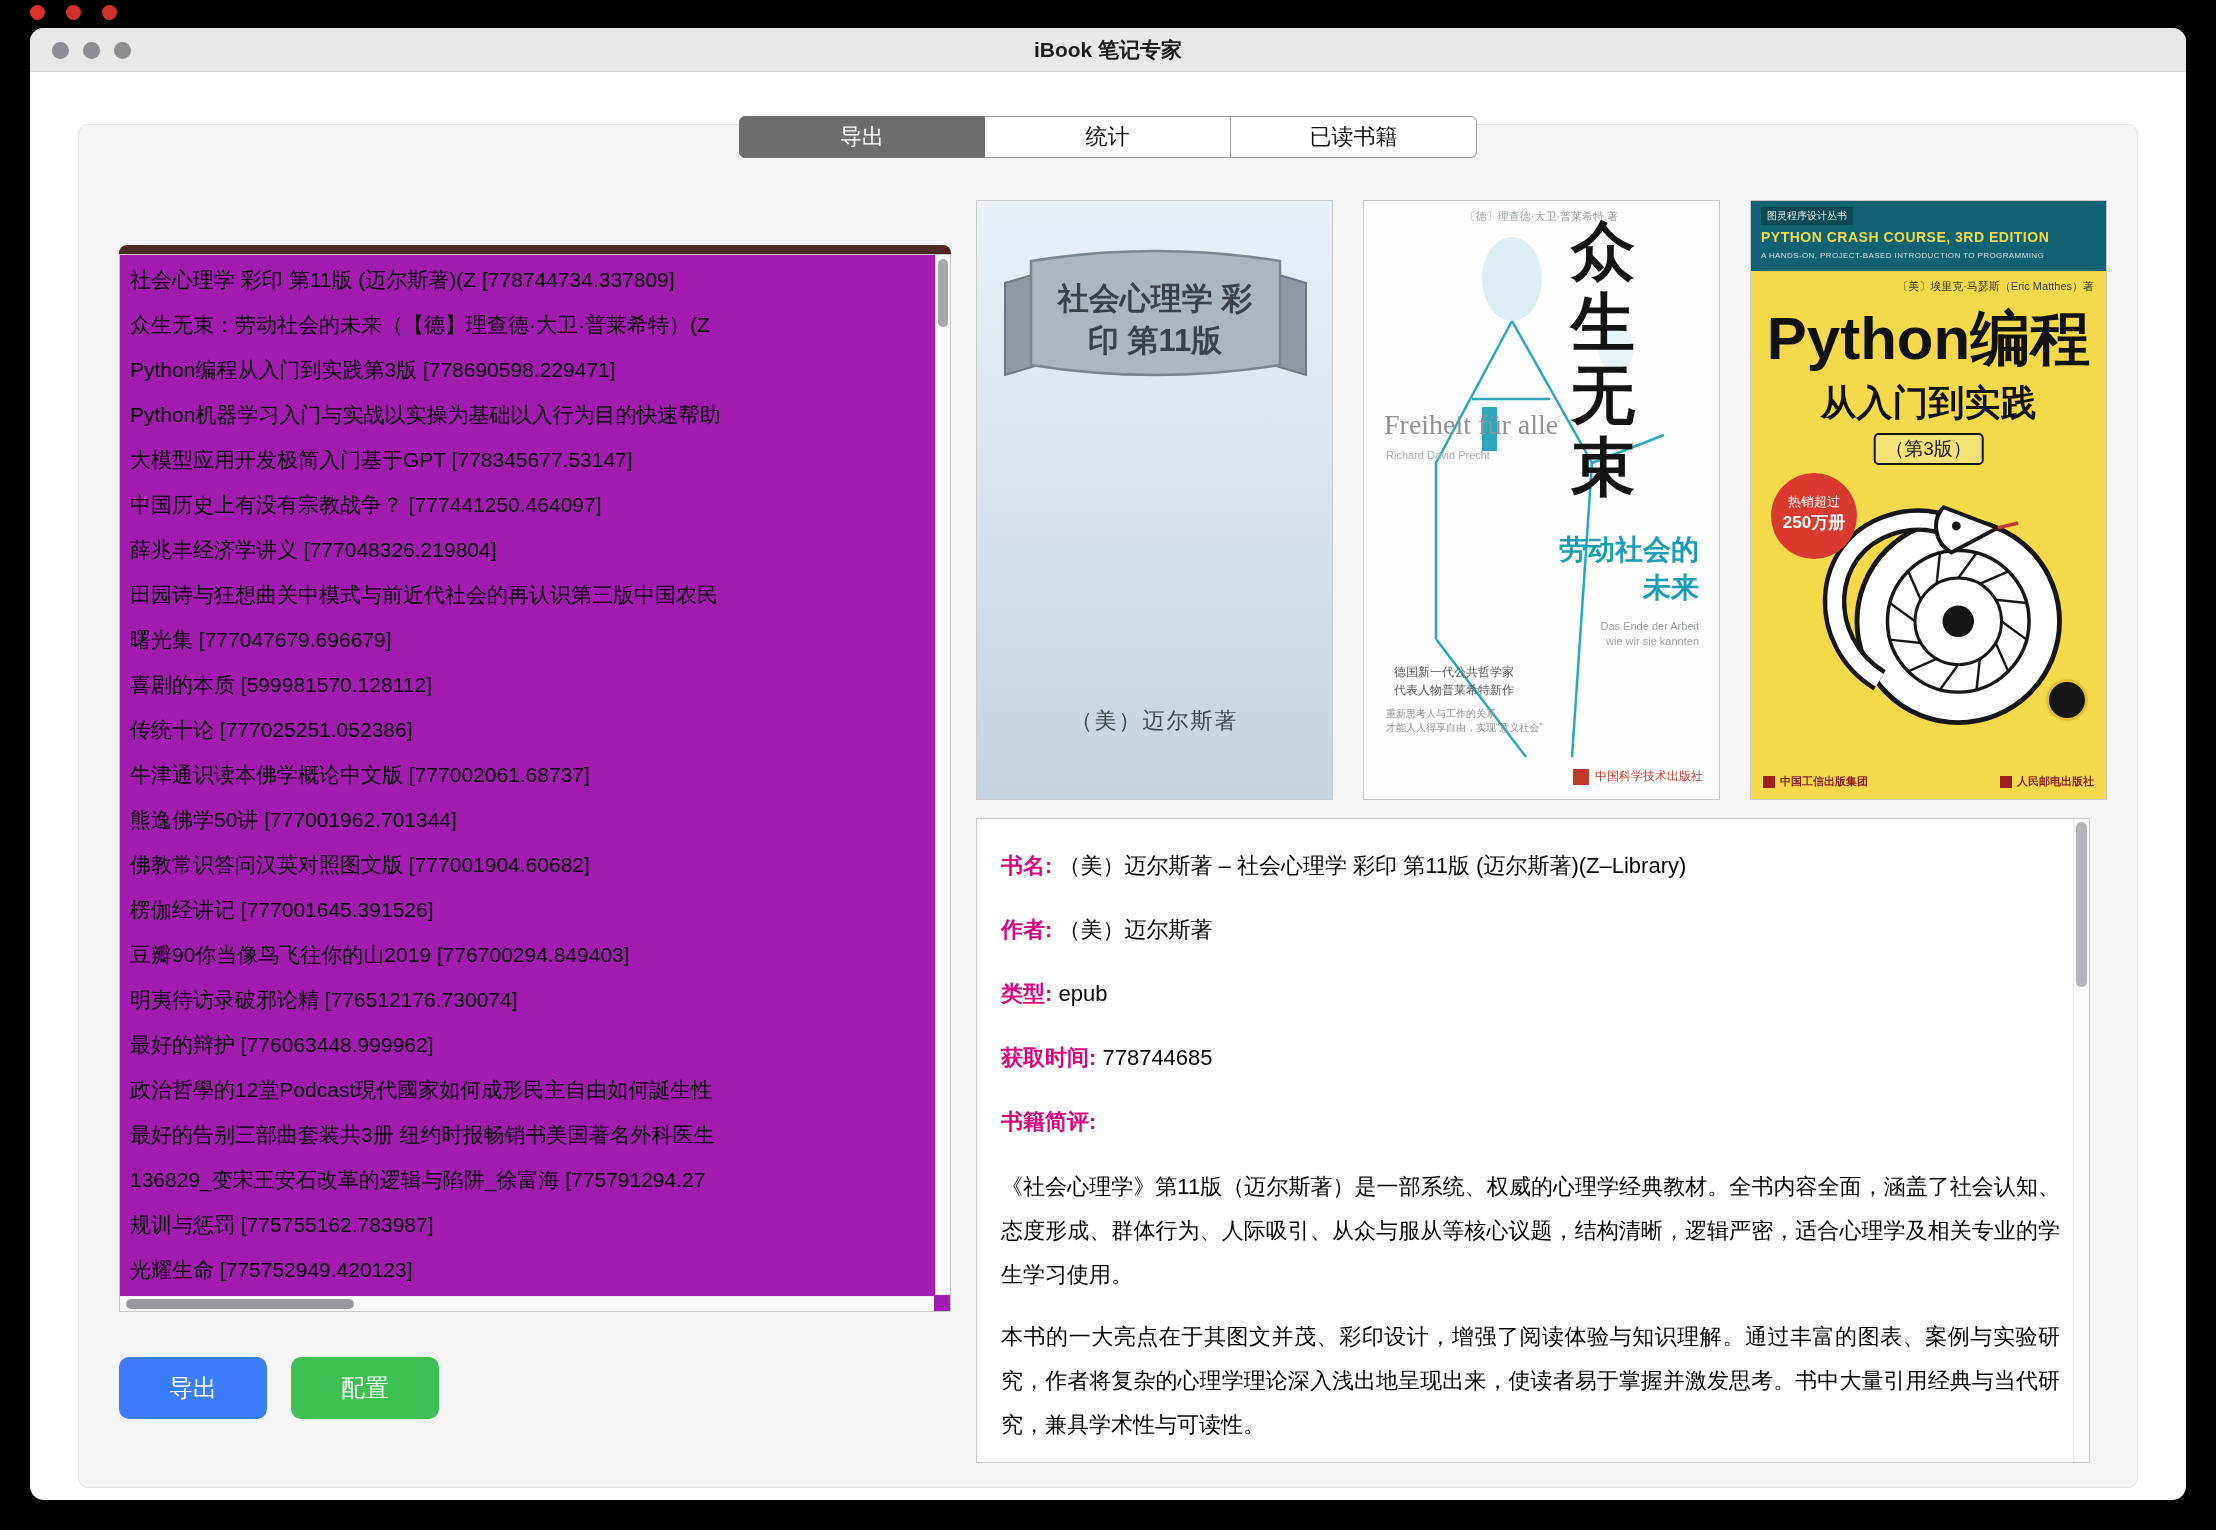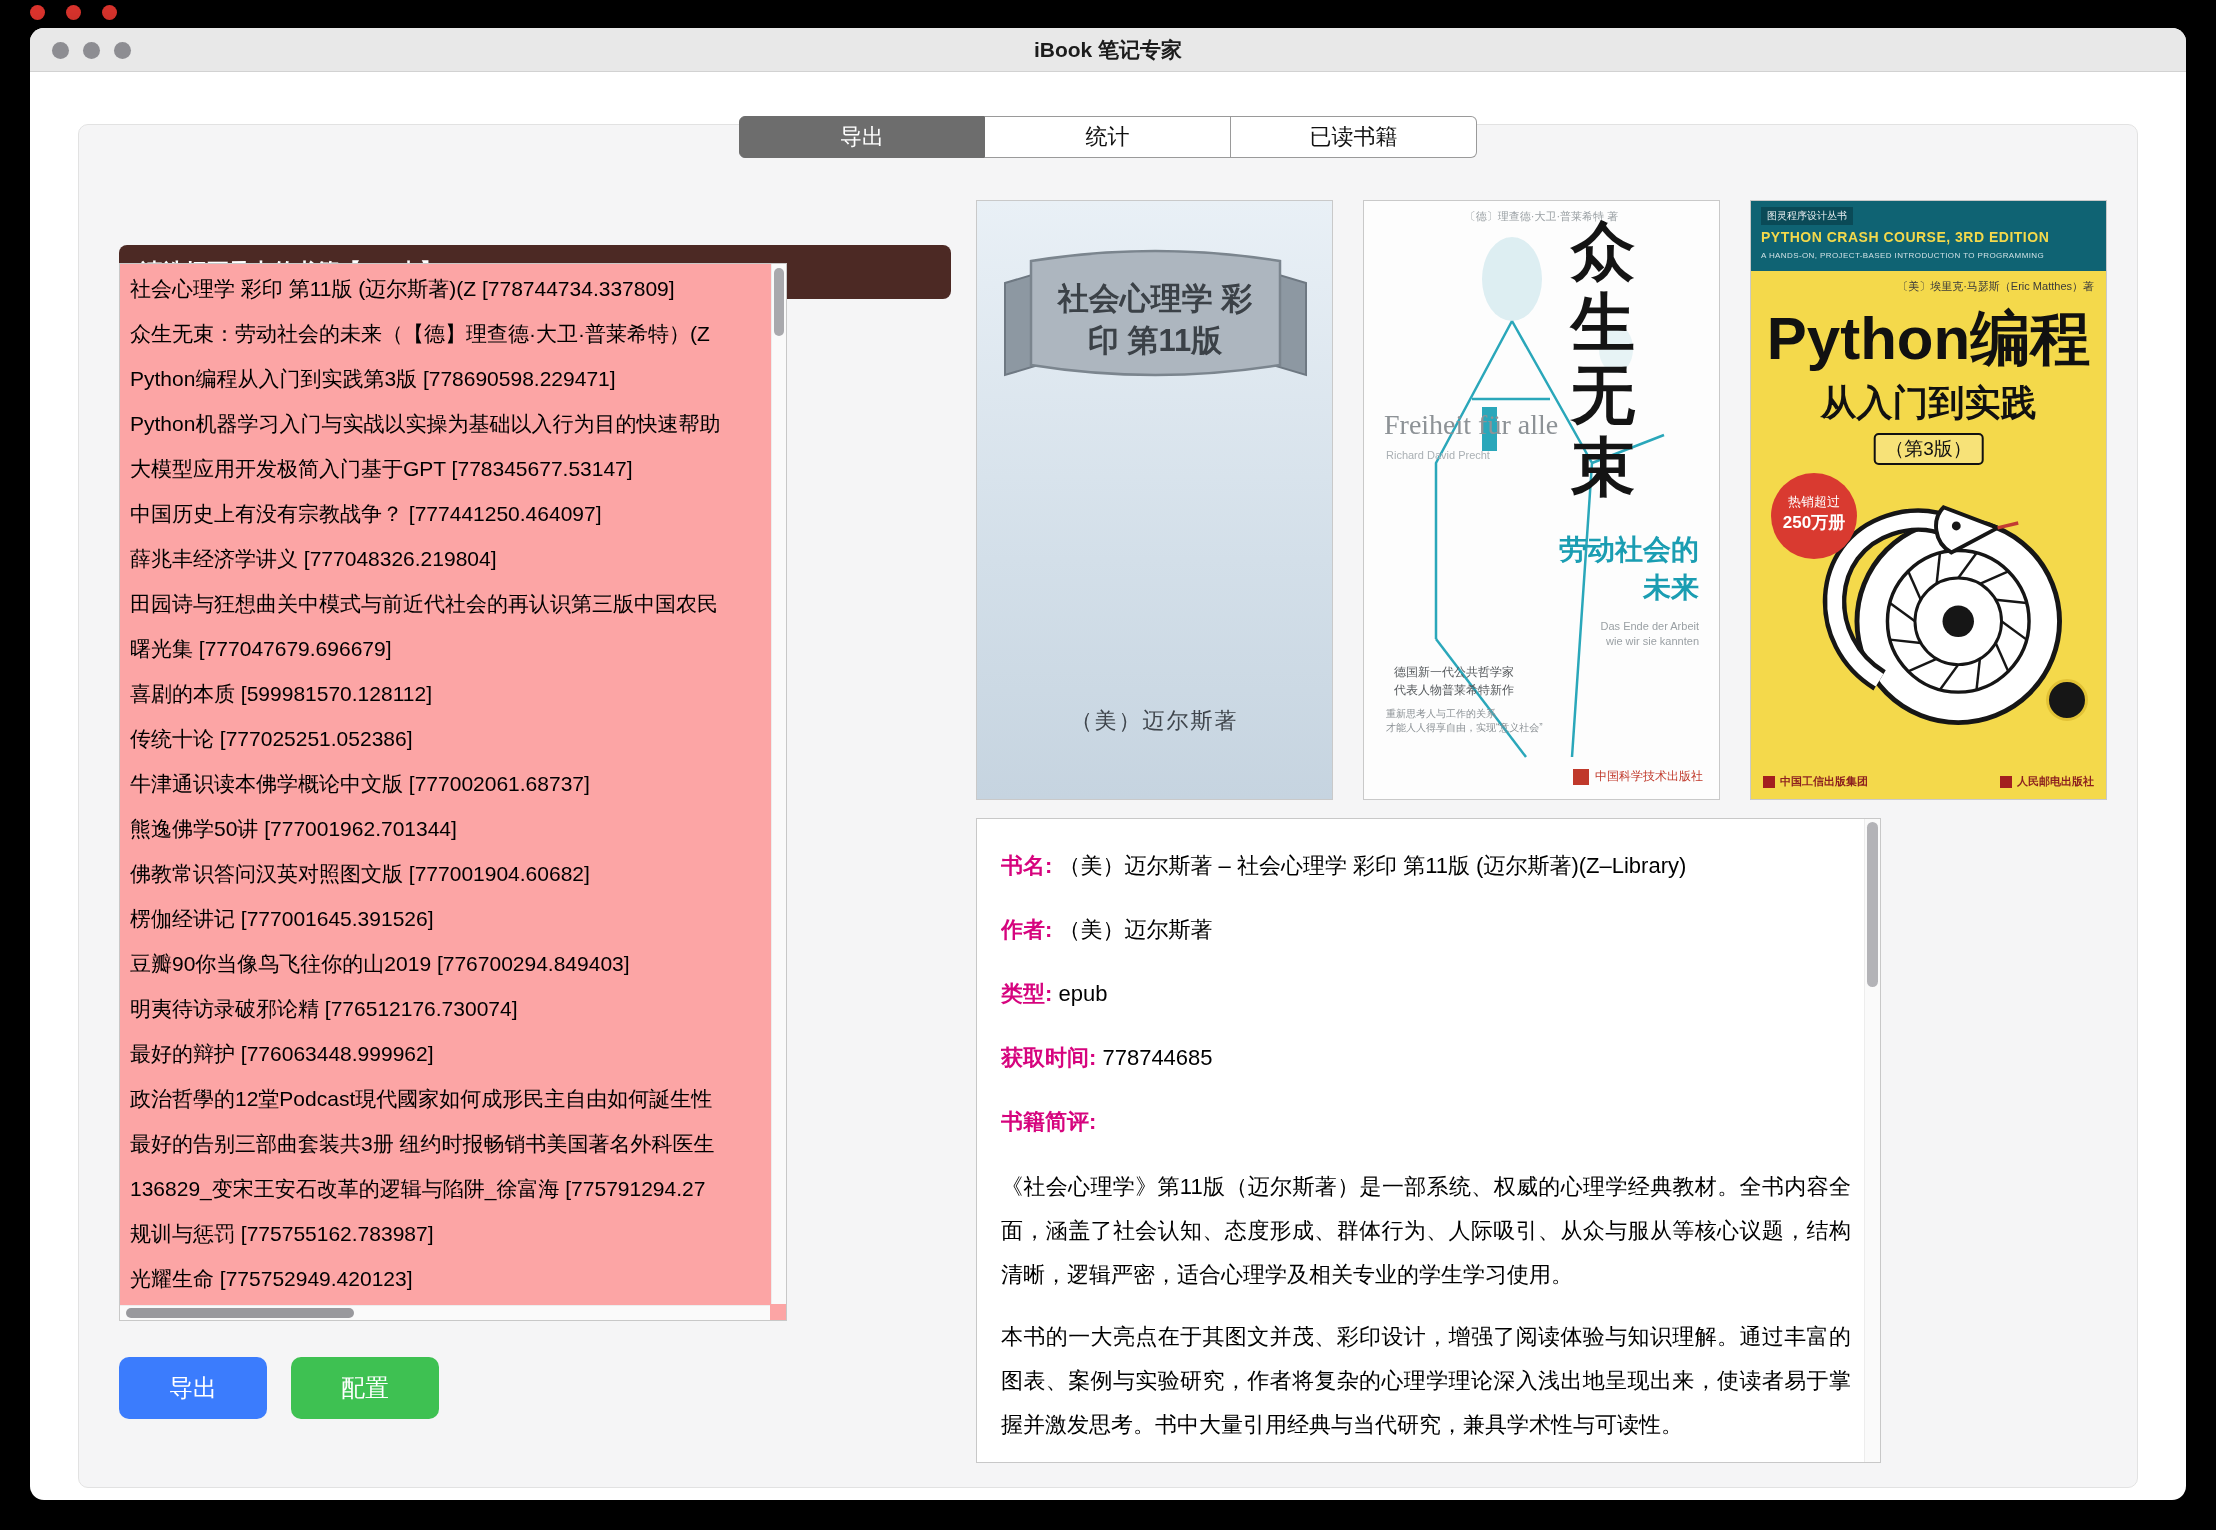--- a/index.html
+++ b/index.html
@@ -40,22 +40,22 @@
     background: #f5f5f6; border: 1px solid #e2e2e2; border-radius: 10px;
   }
 
   
   .list-header {
     position: absolute; left: 40px; top: 76px; width: 832px; height: 54px;
     background: #4c2924; border-radius: 8px; color: #fff; font-weight: bold;
     font-size: 22px; line-height: 54px; padding-left: 22px; margin-top: 44px;
   }
   .list-box {
-    position: absolute; left: 40px; top: 138px; width: 668px; height: 1058px;
-    background: #fca5a5; border: 1px solid #c8c8c8; overflow: hidden;
+    position: absolute; left: 40px; top: 129px; width: 832px; height: 1058px;
+    background: #a21caf; border: 1px solid #c8c8c8; overflow: hidden;
   }
   .list-rows { position: absolute; left: 0; top: 2px; right: 16px; bottom: 16px; overflow: hidden; }
   .row { height: 45px; line-height: 45px; padding-left: 10px; font-size: 21px; white-space: nowrap; overflow: hidden; color: #000; }
   .vscroll { position: absolute; right: 0; top: 0; width: 15px; bottom: 16px; background: #fafafa; border-left: 1px solid #ededed; }
   .vthumb { position: absolute; left: 2px; right: 2px; top: 4px; height: 68px; background: #a9a9ad; border-radius: 6px; }
   .hscroll { position: absolute; left: 0; right: 16px; bottom: 0; height: 15px; background: #fafafa; border-top: 1px solid #ededed; }
   .hthumb { position: absolute; top: 2px; bottom: 2px; left: 6px; width: 228px; background: #99999d; border-radius: 6px; }
   .btn-row { position: absolute; left: 40px; top: 1232px; display: flex; gap: 24px; }
   .btn { width: 148px; height: 62px; border: none; border-radius: 10px; color: #fff; font-size: 24px; font-family: inherit; cursor: pointer; }
   .btn.blue { background: #3b7cfd; }
@@ -94,21 +94,21 @@
   .c3-badge { position: absolute; left: 20px; top: 272px; width: 86px; height: 86px; border-radius: 50%; background: #d93a30; color: #fff; text-align: center; z-index: 2; }
   .c3-badge .b1 { font-size: 13px; margin-top: 20px; }
   .c3-badge .b2 { font-size: 17px; font-weight: bold; }
   .c3-art { position: absolute; left: 45px; top: 268px; width: 295px; height: 285px; }
   .c3-dot { position: absolute; right: 18px; top: 478px; width: 42px; height: 42px; border-radius: 50%; background: #161616; border: 3px solid #e2c235; z-index: 2; }
   .c3-footer { position: absolute; left: 12px; right: 12px; bottom: 10px; display: flex; justify-content: space-between; font-size: 11px; color: #8b1f1f; align-items: center; font-weight: bold; }
   .c3-flogo { display: inline-block; width: 12px; height: 12px; background: #a31f1f; margin-right: 5px; vertical-align: middle; }
 
   
   .detail {
-    position: absolute; left: 897px; top: 693px; width: 905px; height: 645px;
+    position: absolute; left: 897px; top: 693px; width: 1114px; height: 645px;
     background: #fff; border: 1px solid #c8c8c8; overflow: hidden;
   }
   .detail-inner { position: absolute; left: 0; top: 0; right: 17px; bottom: 0; padding: 26px 12px 20px 24px; overflow: hidden; }
   .field { font-size: 22px; line-height: 42px; margin-bottom: 22px; color: #000; white-space: nowrap; overflow: hidden; }
   .flabel { color: #d6047e; font-weight: bold; }
   .fvalue { color: #000; }
   .para { font-size: 22px; line-height: 44px; color: #000; margin-bottom: 18px; text-align: justify; }
   .vscroll2 { position: absolute; right: 0; top: 0; bottom: 0; width: 16px; background: #fafafa; border-left: 1px solid #ededed; }
   .vthumb2 { position: absolute; left: 2px; right: 2px; top: 3px; height: 165px; background: #b3b3b7; border-radius: 6px; }
 </style>

